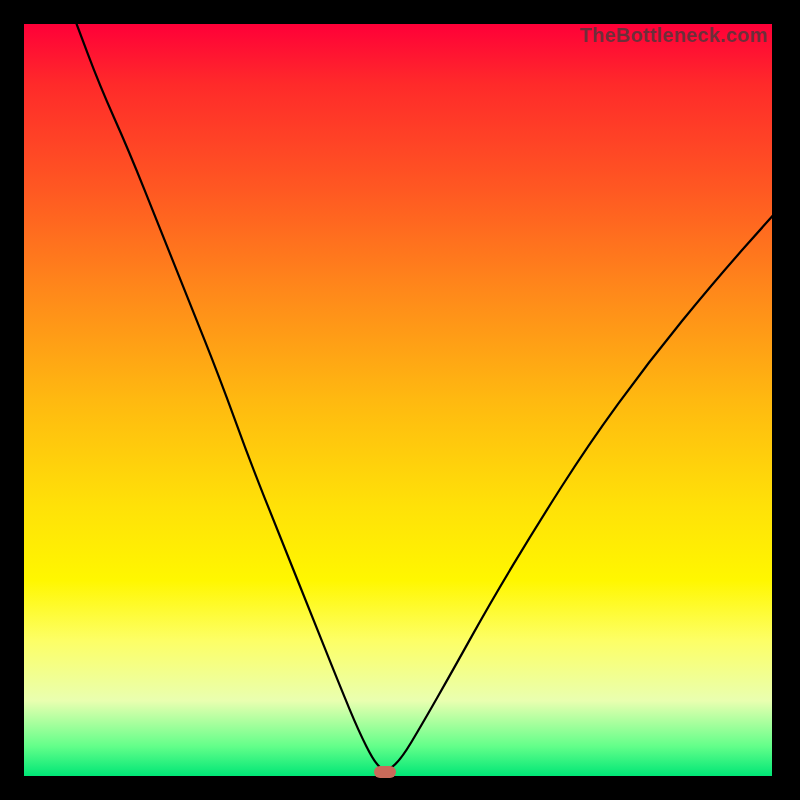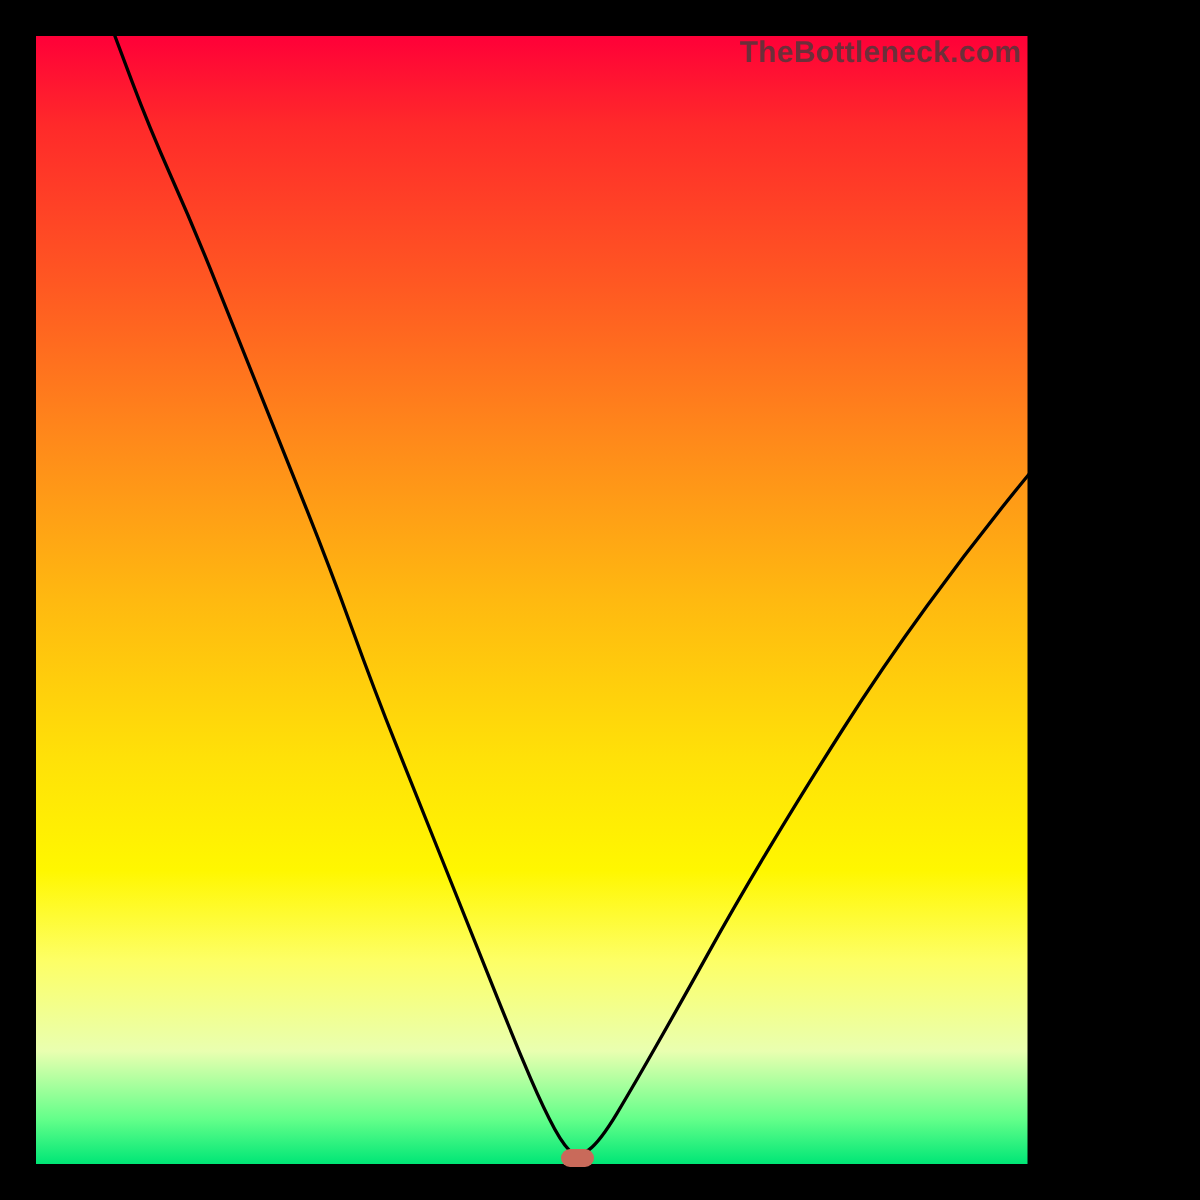--- a/index.html
+++ b/index.html
@@ -7,21 +7,21 @@
   .stage {
     position: relative;
     width: 800px;
     height: 800px;
     background: #000;
   }
   .plot {
     position: absolute;
     left: 24px;
     top: 24px;
-    width: 661px;
+    width: 748px;
     height: 752px;
     
     background: linear-gradient(to bottom,
       #ff0038 0%,
       #ff2a2a 8%,
       #ff5822 22%,
       #ff8a1a 36%,
       #ffb910 50%,
       #ffe108 64%,
       #fff700 74%,

